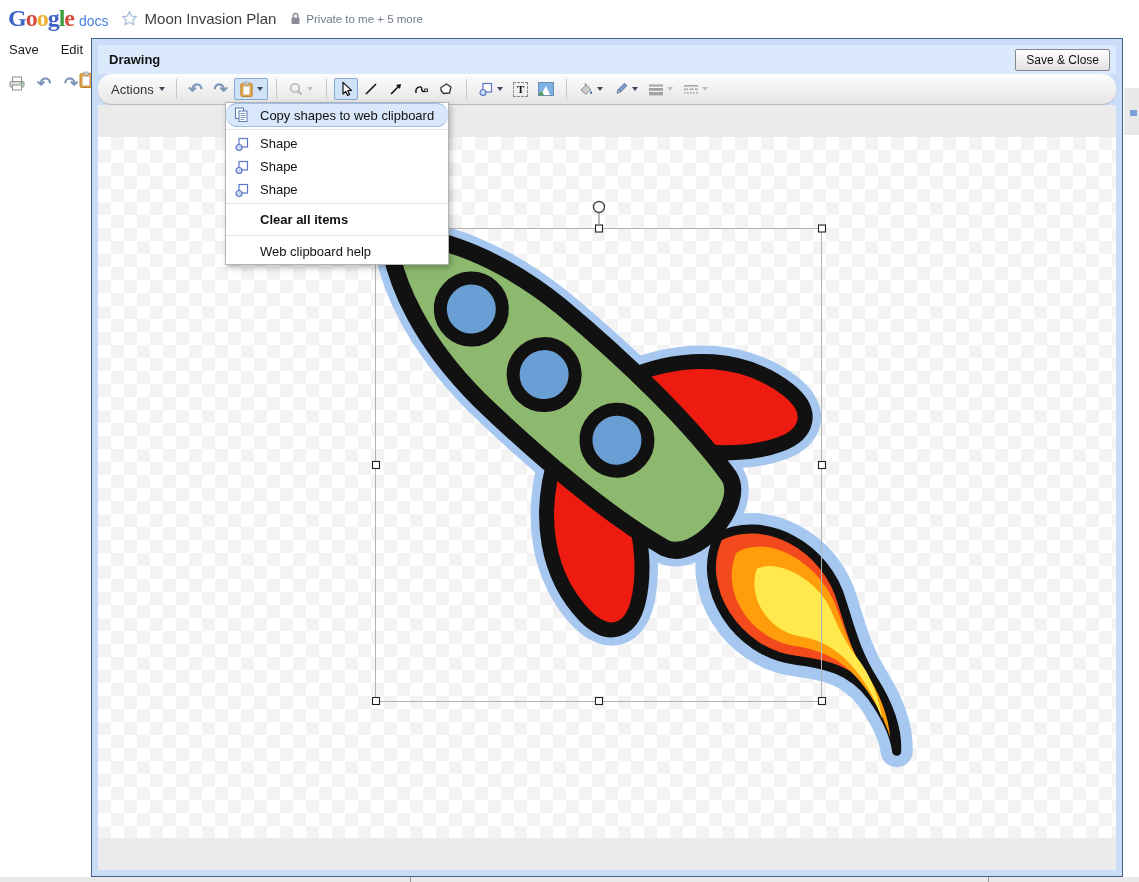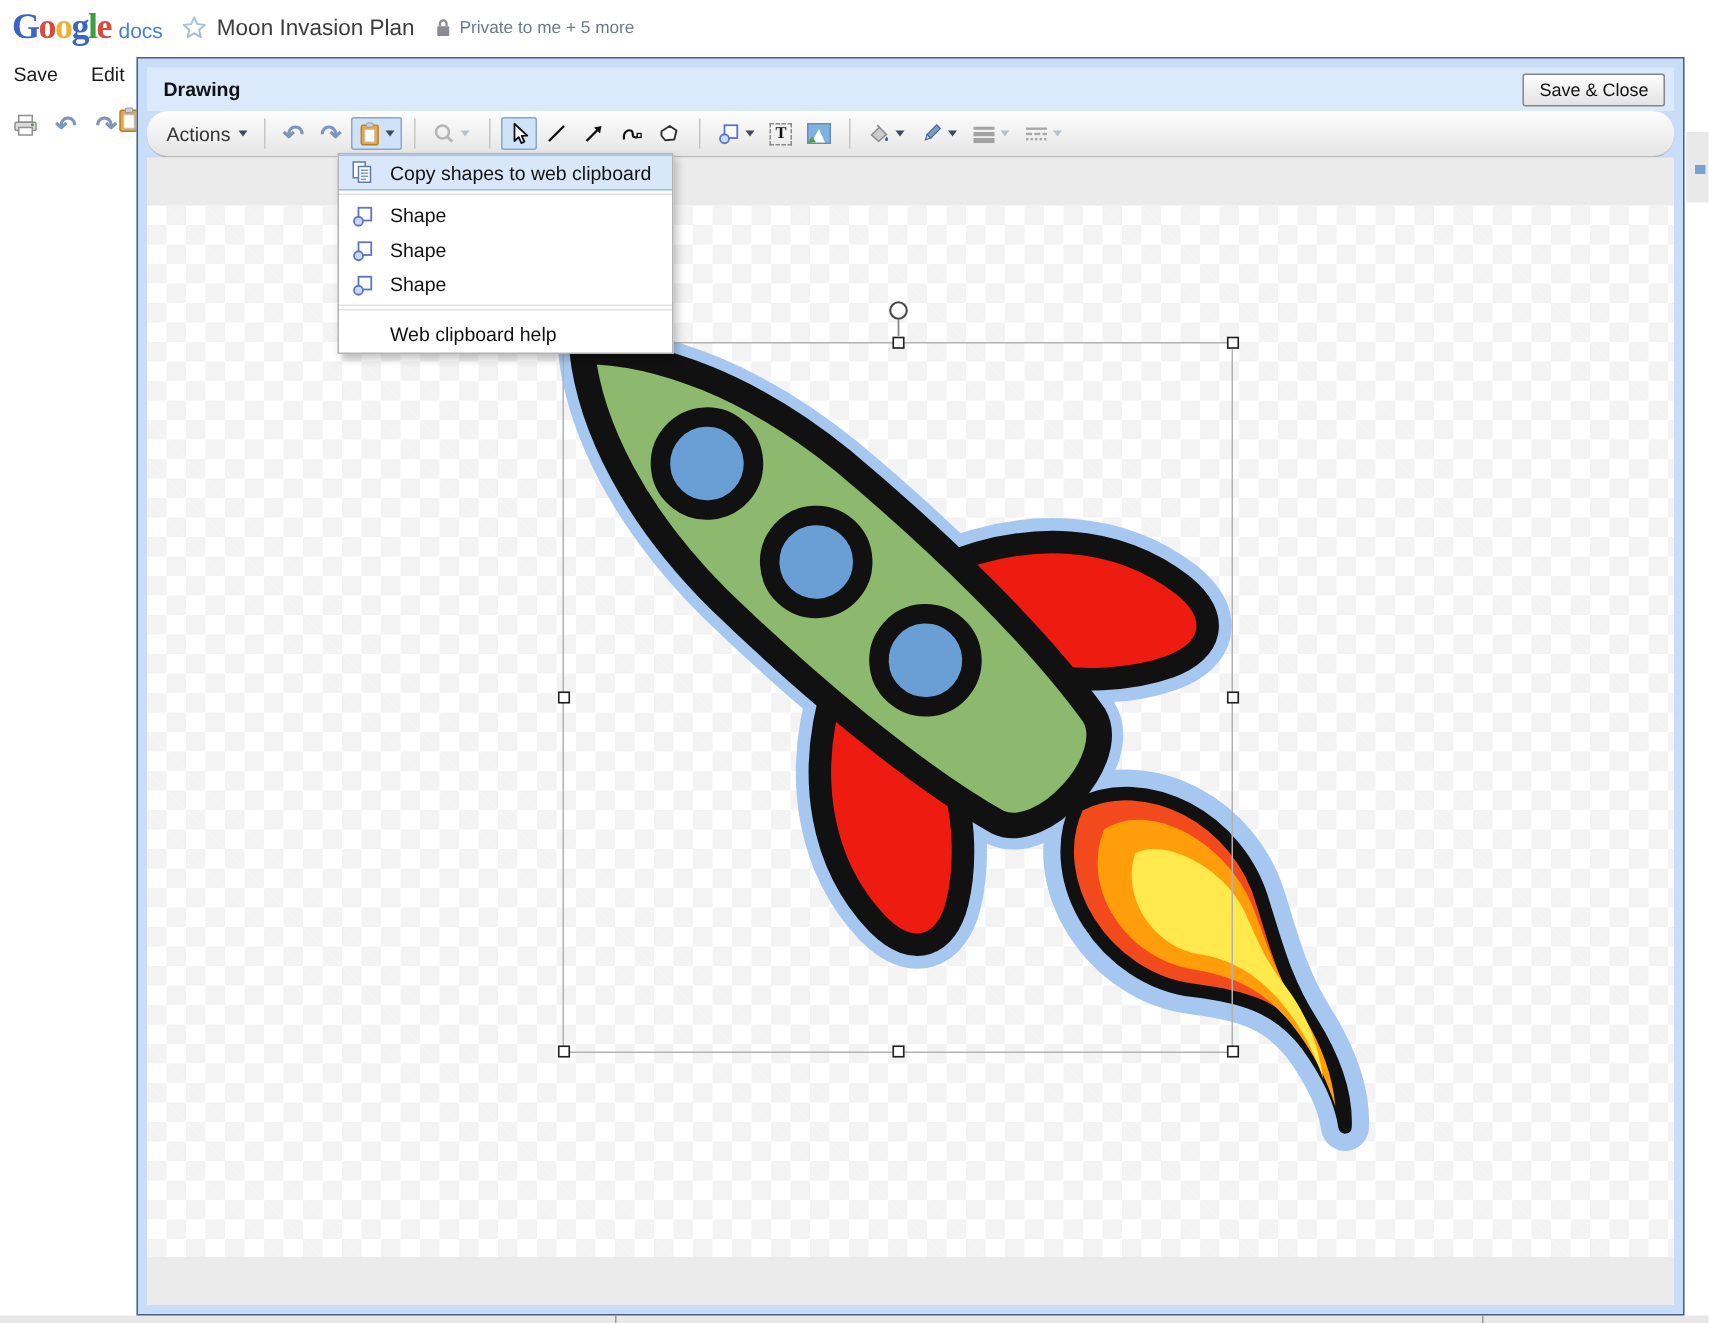--- a/index.html
+++ b/index.html
@@ -57,21 +57,21 @@
     background-image:
       linear-gradient(45deg,#f3f3f3 25%,transparent 25%,transparent 75%,#f3f3f3 75%),
       linear-gradient(45deg,#f3f3f3 25%,transparent 25%,transparent 75%,#f3f3f3 75%);
     background-size:26px 26px;background-position:0 0,13px 13px;}
   .drawing-svg{position:absolute;left:0;top:0;width:1139px;height:882px;z-index:5;pointer-events:none;}
   
   .clip-menu{position:absolute;left:225px;top:102px;width:222px;background:#fff;
     border:1px solid #b3b3b3;box-shadow:2px 3px 6px rgba(0,0,0,0.25);z-index:10;font-size:13px;color:#111;}
   .mi{display:flex;align-items:center;height:23px;padding:0 10px 0 8px;}
   .mi .ic{width:18px;height:16px;margin-right:8px;flex:none;display:flex;align-items:center;}
-  .mi.hl{background:#d9e7fb;border-top:1px solid #9dbde6;border-bottom:1px solid #9dbde6;height:22px;}
+  .mi.hl{background:#d9e7fb;border-top:1px solid #9dbde6;border-bottom:1px solid #9dbde6;height:22px;border-radius:11px;}
   .mi.bold{font-weight:bold;height:27px;}
   .mi.plain{height:26px;}
   .mi.plain .ic,.mi.bold .ic{visibility:hidden;}
   .msep{border-top:1px solid #e2e2e2;margin:2px 0;}
 </style>
 </head>
 <body>
 
 <div class="topbar">
   <div class="logo">
@@ -345,18 +345,22 @@
   <div class="mi">
     <span class="ic">
       <svg width="16" height="16" viewBox="0 0 16 16">
           <rect x="5" y="2.5" width="8.5" height="8.5" fill="#fff" stroke="#5b76c8" stroke-width="1.2"></rect>
           <circle cx="5" cy="11.5" r="3" fill="#ccd9f4" stroke="#5b76c8" stroke-width="1.2"></circle>
         </svg>
     </span>
     <span>Shape</span>
   </div>
   <div class="msep"></div>
+  <div class="mi bold">
+    <span class="ic"></span>
+    <span>Clear all items</span>
+  </div>
   <div class="msep"></div>
   <div class="mi plain">
     <span class="ic"></span>
     <span>Web clipboard help</span>
   </div>
 </div>
 
 </body></html>

